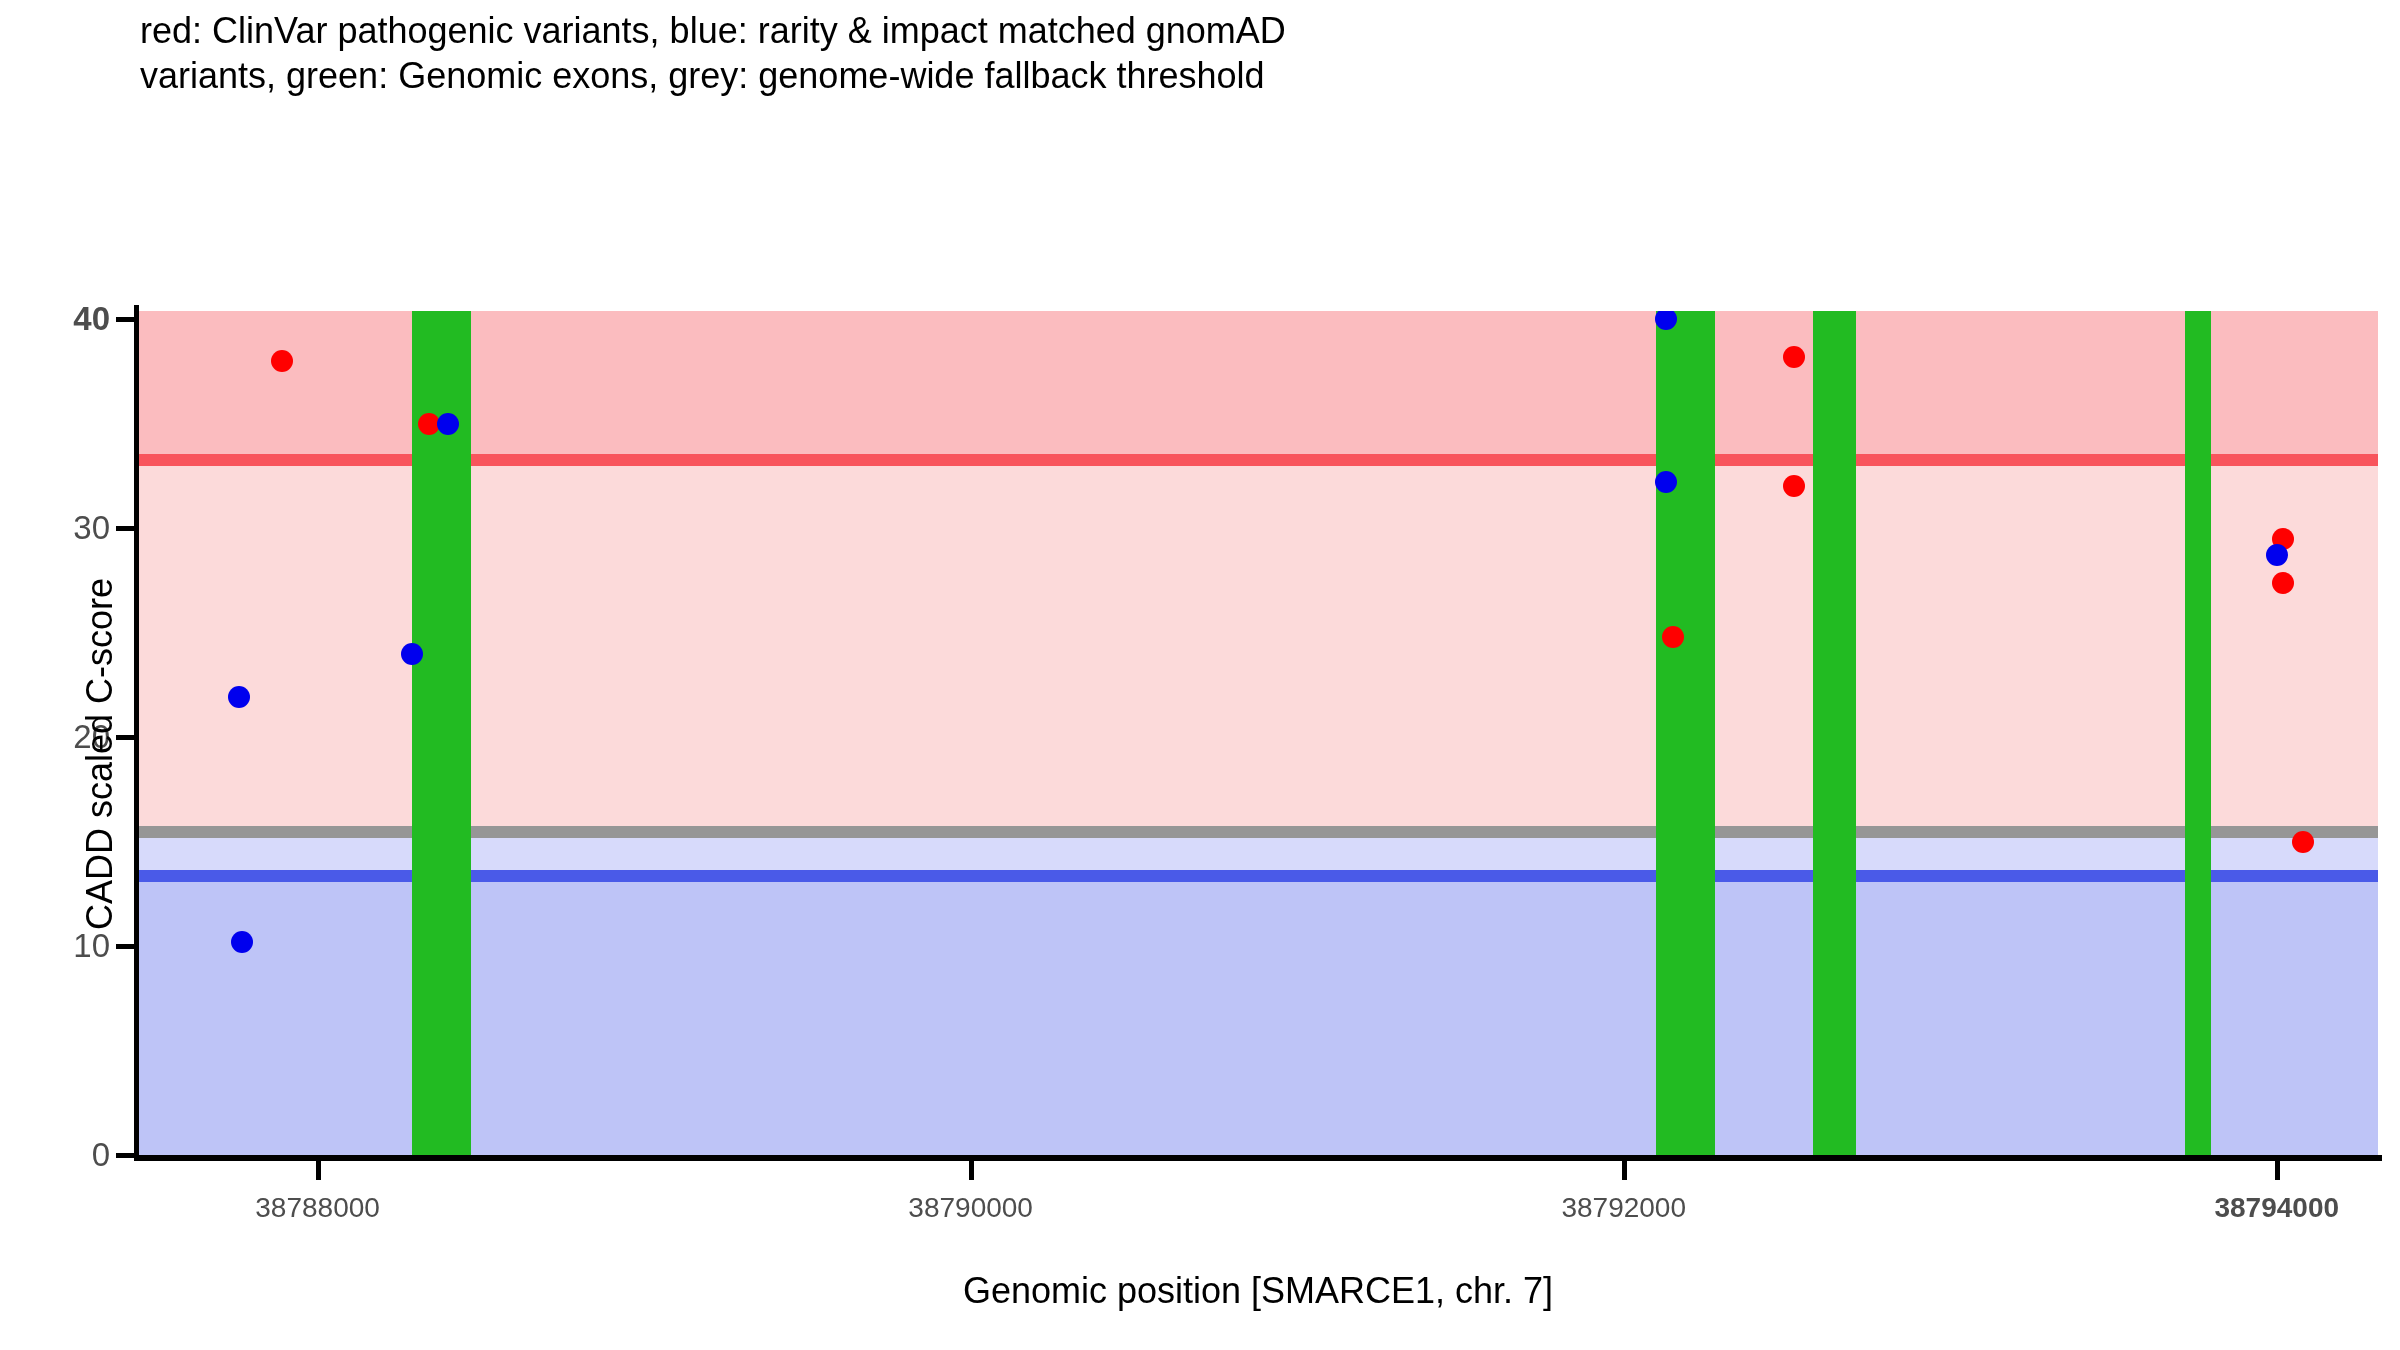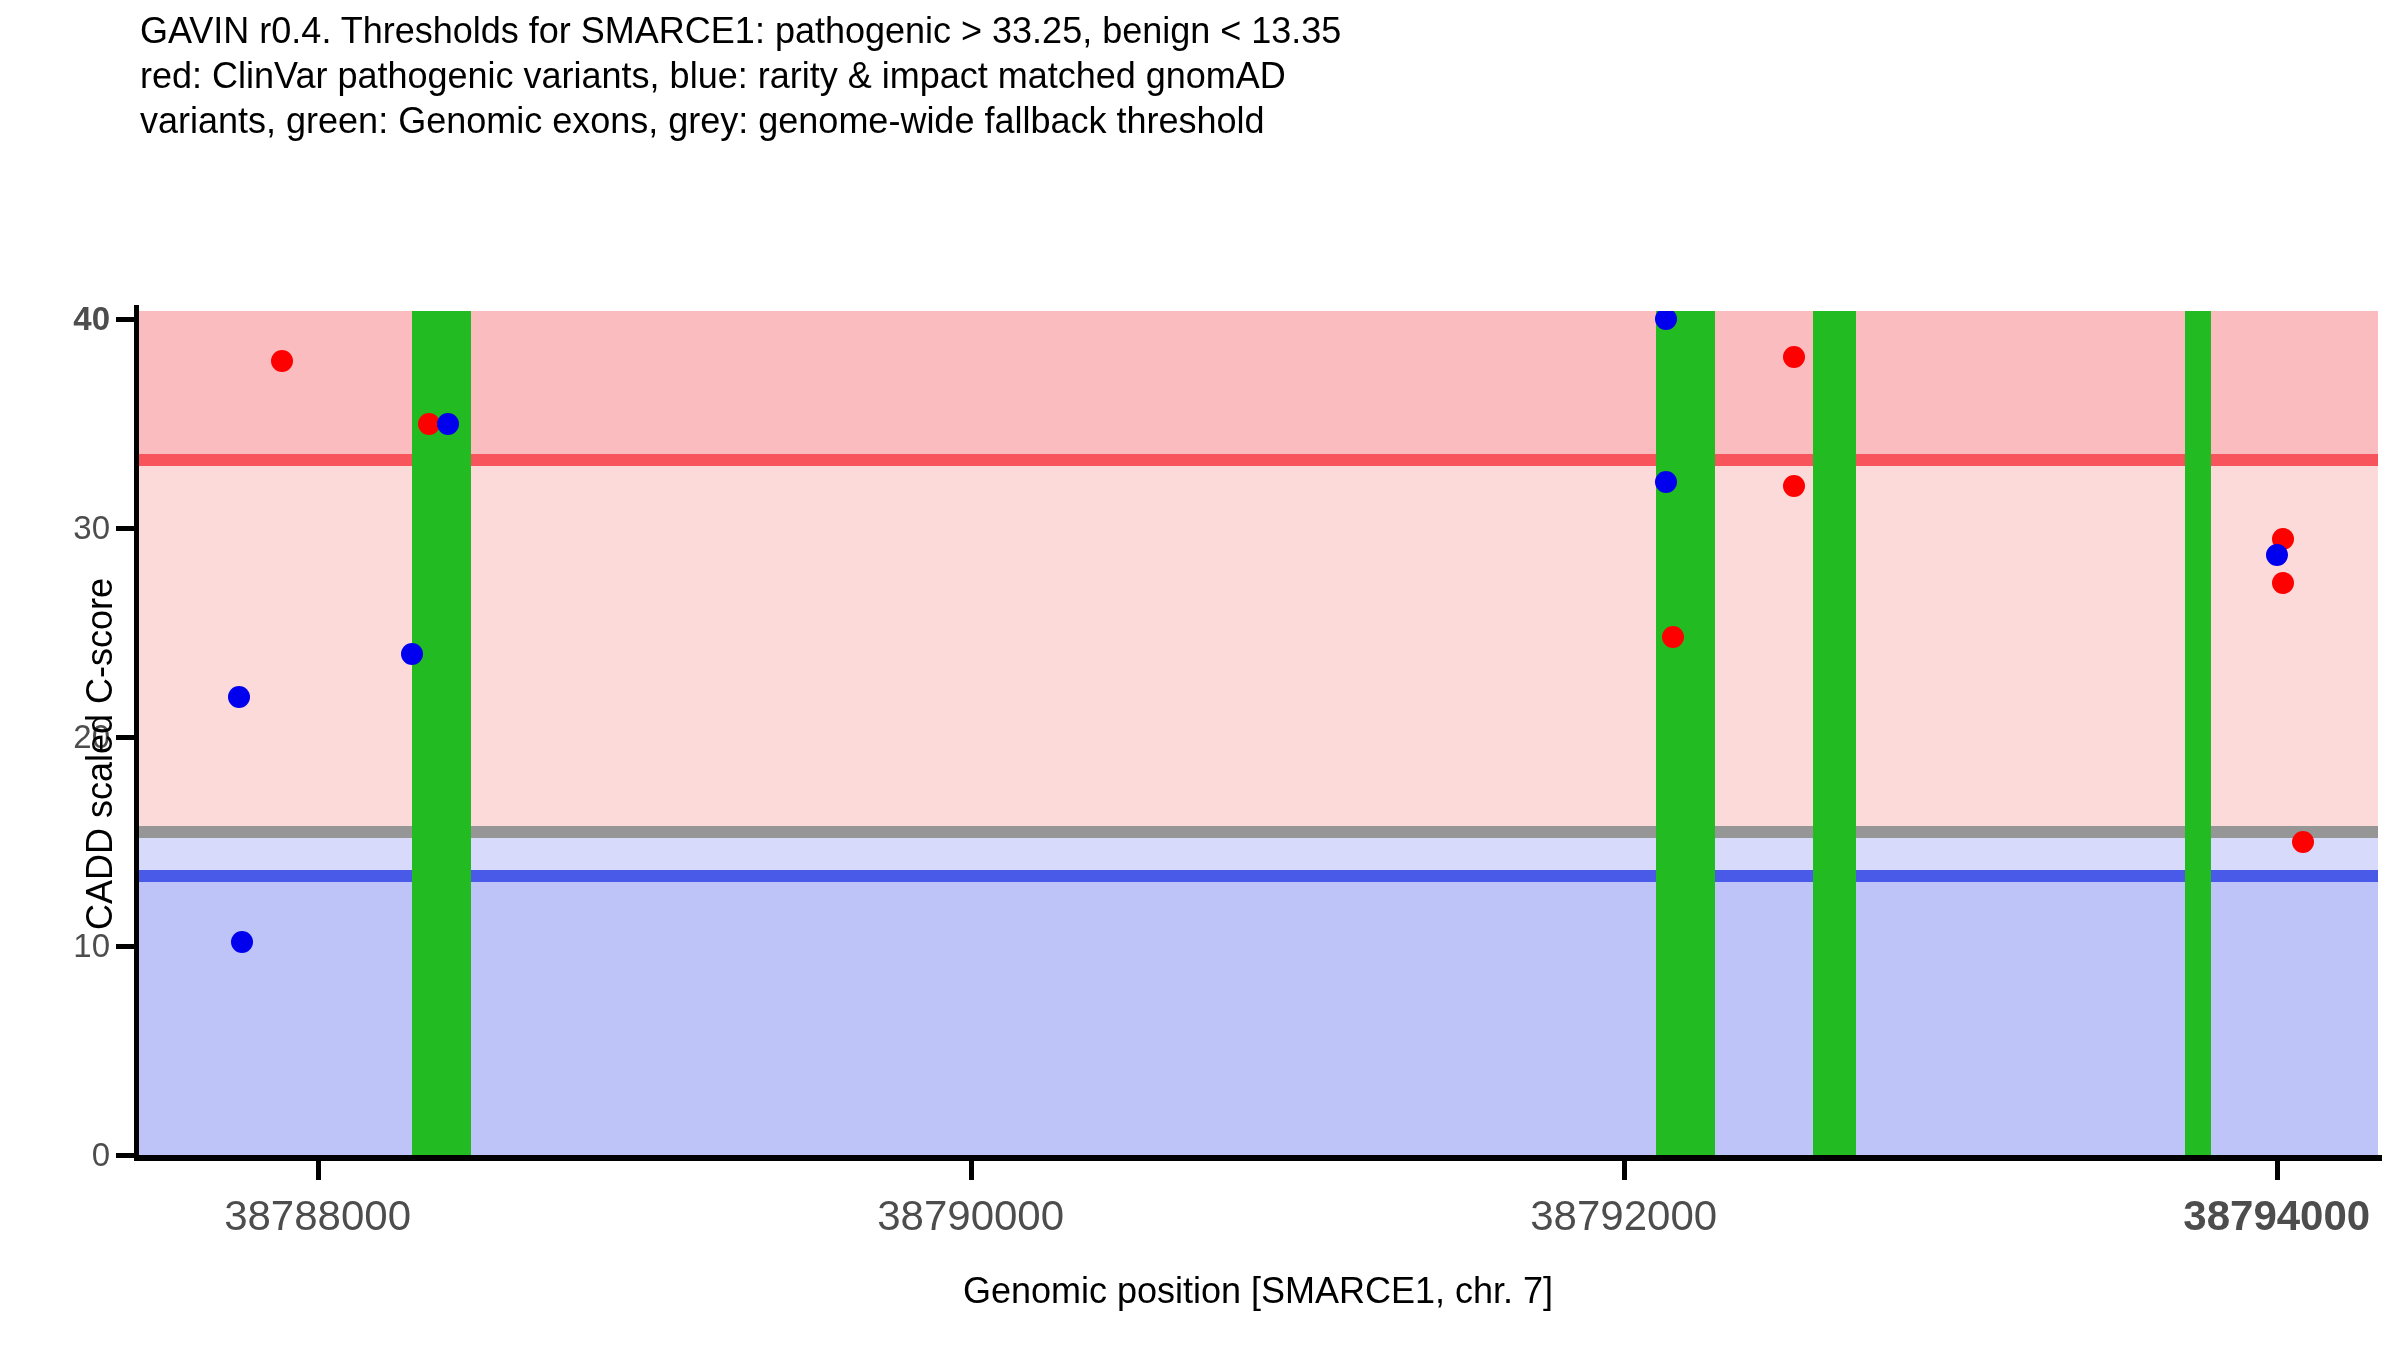--- a/index.html
+++ b/index.html
@@ -113,21 +113,21 @@
     position: absolute;
     top: 1161px;
     width: 5px;
     height: 19px;
     margin-left: -2px;
     background: #000000;
   }
   .xtick-label {
     position: absolute;
     top: 1192px;
-    font-size: 42px;
+    font-size: 28px;
     color: #4d4d4d;
     transform: translateX(-50%);
     white-space: nowrap;
   }
 
   #y-axis-title {
     position: absolute;
     left: -350px;
     top: 733px;
     width: 900px;
@@ -146,21 +146,20 @@
     text-align: center;
     font-size: 36px;
     color: #000000;
     white-space: nowrap;
   }
 </style>
 </head>
 <body>
 
 <div id="title-block">
-  <div class="title-line">GAVIN r0.4. Thresholds for SMARCE1: pathogenic &gt; 33.25, benign &lt; 13.35</div>
   <div class="title-line">red: ClinVar pathogenic variants, blue: rarity &amp; impact matched gnomAD</div>
   <div class="title-line">variants, green: Genomic exons, grey: genome-wide fallback threshold</div>
 </div>
 
 <div id="plot-wrap">
 
   <div id="panel">
 
   <div class="band" style="top: 0px; height: 143.371px; background: rgb(251, 188, 191);"></div>
       <div class="band" style="top: 143.371px; height: 12px; background: rgb(248, 84, 92);"></div>

